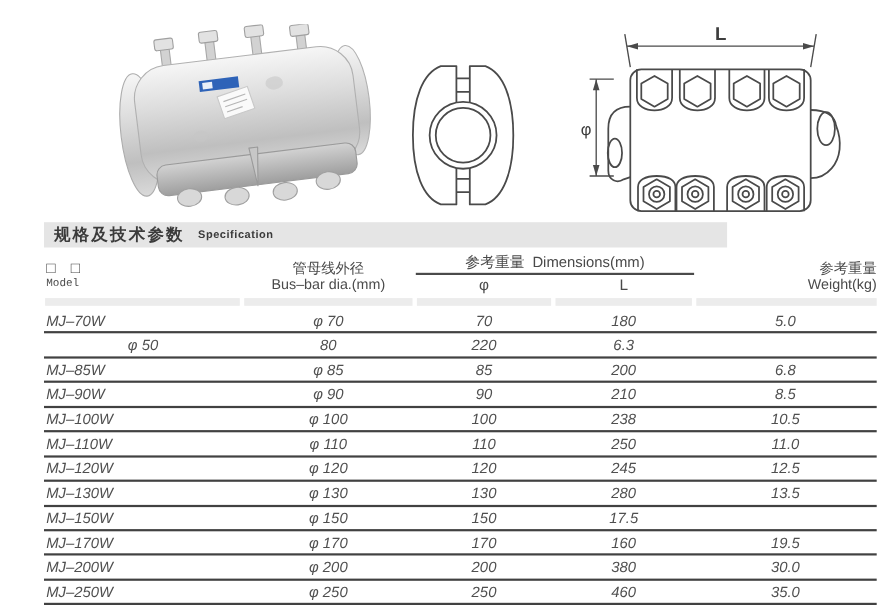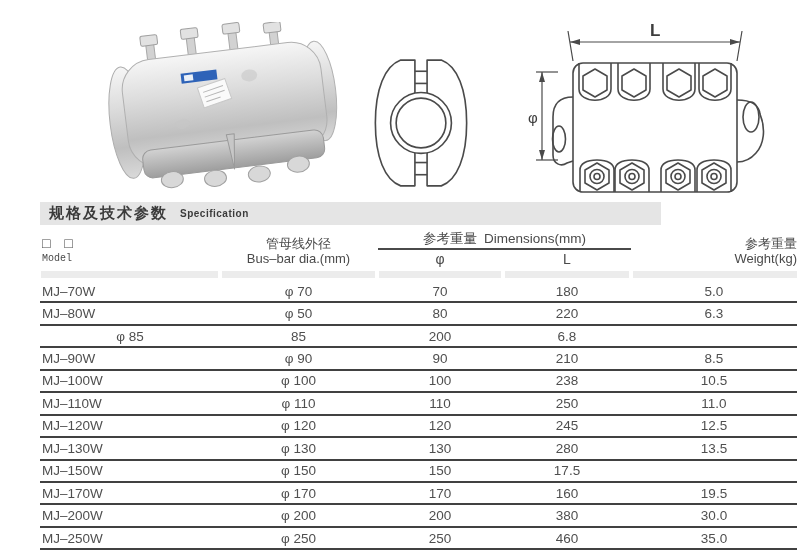--- a/index.html
+++ b/index.html
@@ -34,21 +34,21 @@
   
   .gseg{position:absolute;top:271px;height:7px;background:#ececec;}
   .g1{left:41px;width:177px;} .g2{left:222px;width:153px;} .g3{left:379px;width:122px;}
   .g4{left:505px;width:124px;} .g5{left:633px;width:164px;}
 
   
   .tbody{position:absolute;left:40px;top:281px;width:757px;}
   .trow{display:grid;grid-template-columns:180px 157px 126px 128px 166px;
         height:22.45px;box-sizing:border-box;align-items:center;
         border-bottom:2px solid #414141;font-size:13.5px;color:#4f4f4f;}
-  .cell{white-space:nowrap;}
+  .cell{white-space:nowrap;font-style:italic;}
   .c-model{text-align:left;padding-left:2px;}
   .c-busbar,.c-phi,.c-l,.c-weight{text-align:center;}
 </style>
 </head>
 <body>
 
 <div class="page">
 
   <svg class="photo" viewBox="0 0 275 170">
     <defs>
@@ -203,28 +203,28 @@
   <div class="tbody">
     <div class="trow">
       <div class="cell c-model">MJ–70W</div>
       <div class="cell c-busbar">φ 70</div>
       <div class="cell c-phi">70</div>
       <div class="cell c-l">180</div>
       <div class="cell c-weight">5.0</div>
     </div>
 
     <div class="trow">
-      <div class="cell c-model">MJ–80W</div>
       <div class="cell c-busbar">φ 50</div>
       <div class="cell c-phi">80</div>
       <div class="cell c-l">220</div>
       <div class="cell c-weight">6.3</div>
     </div>
 
     <div class="trow">
+      <div class="cell c-model">MJ–85W</div>
       <div class="cell c-busbar">φ 85</div>
       <div class="cell c-phi">85</div>
       <div class="cell c-l">200</div>
       <div class="cell c-weight">6.8</div>
     </div>
 
     <div class="trow">
       <div class="cell c-model">MJ–90W</div>
       <div class="cell c-busbar">φ 90</div>
       <div class="cell c-phi">90</div>

